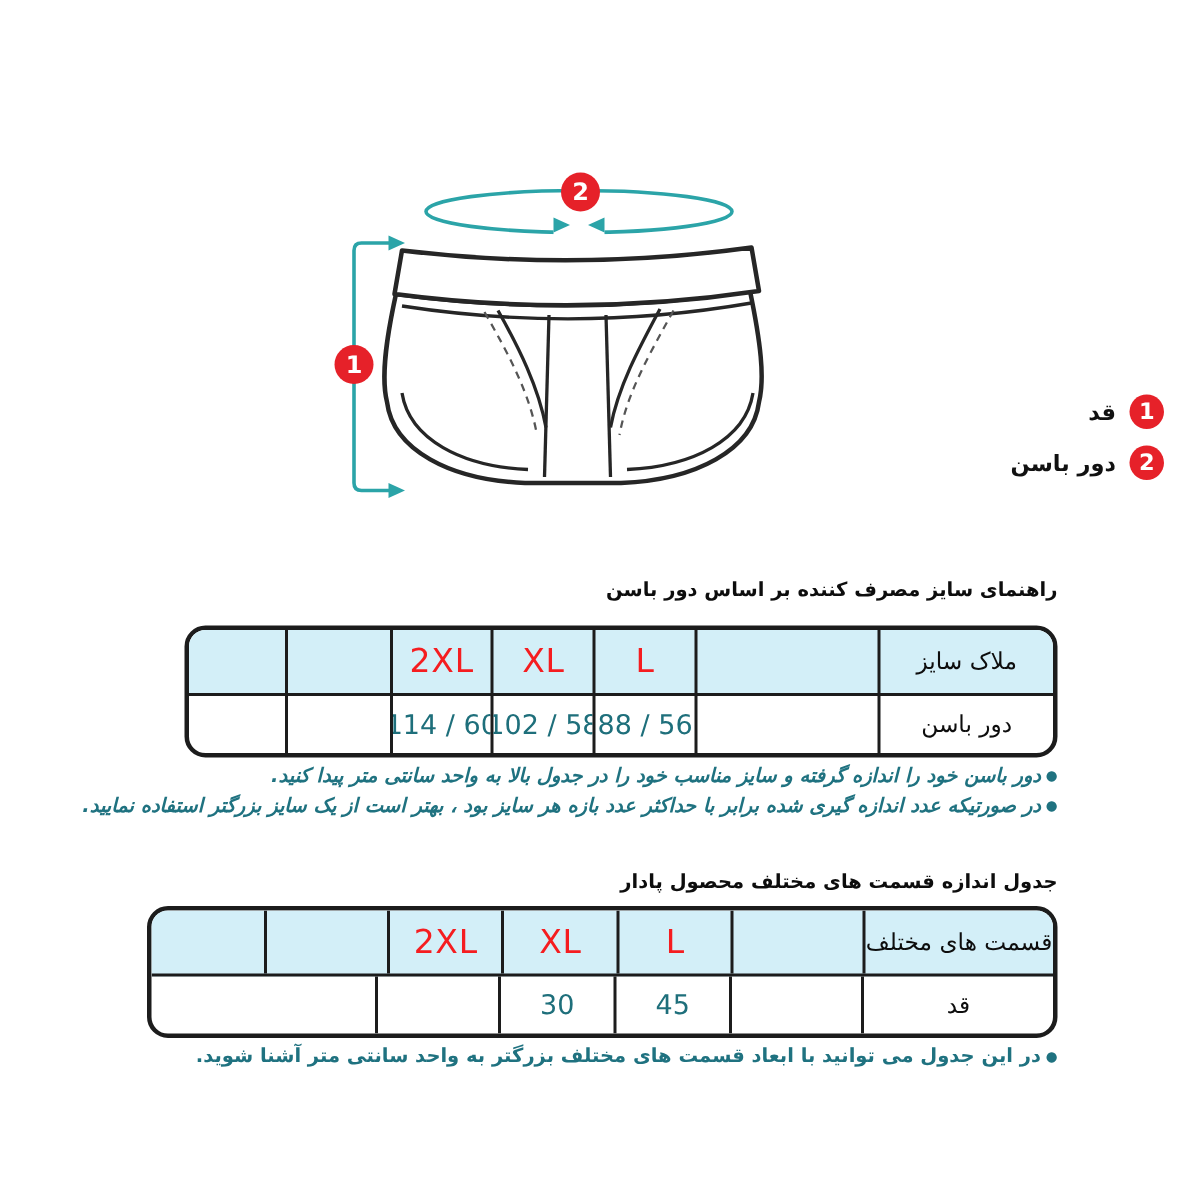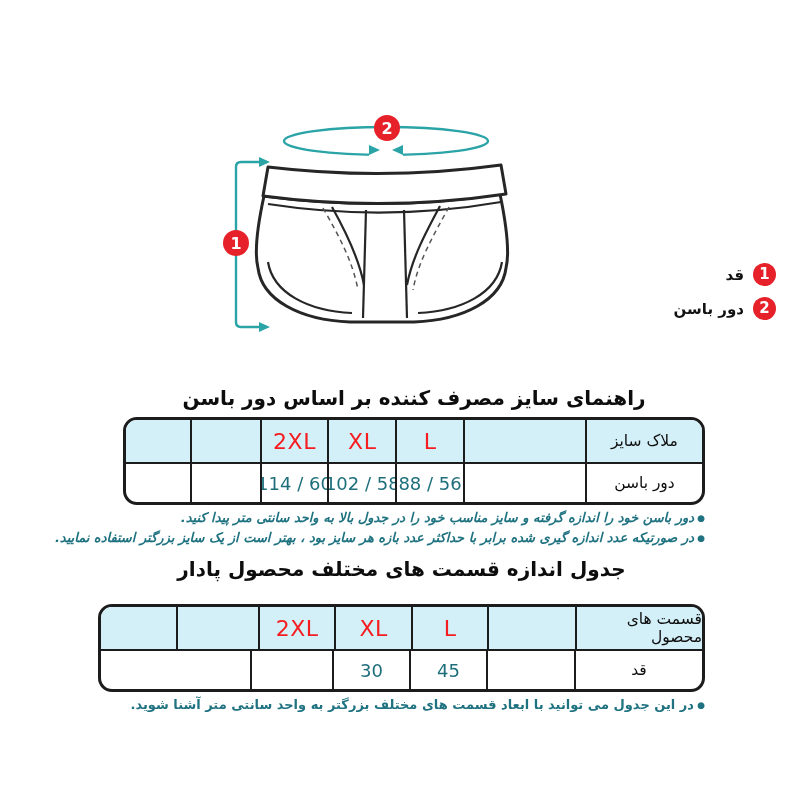--- a/index.html
+++ b/index.html
@@ -13,25 +13,25 @@
   .legend{position:absolute;right:24px;top:263px;display:flex;flex-direction:column;gap:11px;direction:rtl;}
   .legend-row{display:flex;align-items:center;gap:9px;direction:rtl;}
   .legend-badge{
     width:23px;height:23px;border-radius:50%;background:#e62129;color:#fff;
     display:flex;align-items:center;justify-content:center;
     font-size:15px;font-weight:bold;line-height:1;
   }
   .legend-label{font-size:15px;font-weight:bold;color:#111;}
   
   .sec-title{
-    position:absolute;text-align:center;direction:rtl;
-    font-size:20px;font-weight:bold;color:#0d0d0d;
+    position:absolute;text-align:right;direction:rtl;
+    font-size:13px;font-weight:bold;color:#0d0d0d;
   }
   .t1-title{left:123px;top:386px;width:582px;}
-  .t2-title{left:98px;top:557px;width:607px;}
+  .t2-title{left:98px;top:581px;width:607px;}
   
   .sg-table{
     position:absolute;border:3px solid #1c1c1c;border-radius:14px;overflow:hidden;
     background:#fff;box-sizing:border-box;
   }
   .t1{left:123px;top:417px;width:582px;}
   .t2{left:98px;top:604px;width:607px;}
   .trow{display:flex;flex-direction:row-reverse;}
   .thead{background:#d3eff8;border-bottom:2px solid #1c1c1c;}
   .thead .cell{height:42px;}
@@ -142,21 +142,21 @@
 
   <div class="notes n1">
     <div class="note-line">دور باسن خود را اندازه گرفته و سایز مناسب خود را در جدول بالا به واحد سانتی متر پیدا کنید.</div>
     <div class="note-line">در صورتیکه عدد اندازه گیری شده برابر با حداکثر عدد بازه هر سایز بود ، بهتر است از یک سایز بزرگتر استفاده نمایید.</div>
   </div>
 
   <div class="sec-title t2-title">جدول اندازه قسمت های مختلف محصول پادار</div>
 
   <div class="sg-table t2">
     <div class="trow thead">
-      <div class="cell lbl c-label">قسمت های محصول</div>
+      <div class="cell lbl c-label">قسمت های مختلف</div>
       <div class="cell c-a"></div>
       <div class="cell size c-s">L</div>
       <div class="cell size c-s">XL</div>
       <div class="cell size c-s">2XL</div>
       <div class="cell c-b"></div>
       <div class="cell c-c"></div>
     </div>
     <div class="trow tdata">
       <div class="cell lbl c-label">قد</div>
       <div class="cell c-a"></div>

